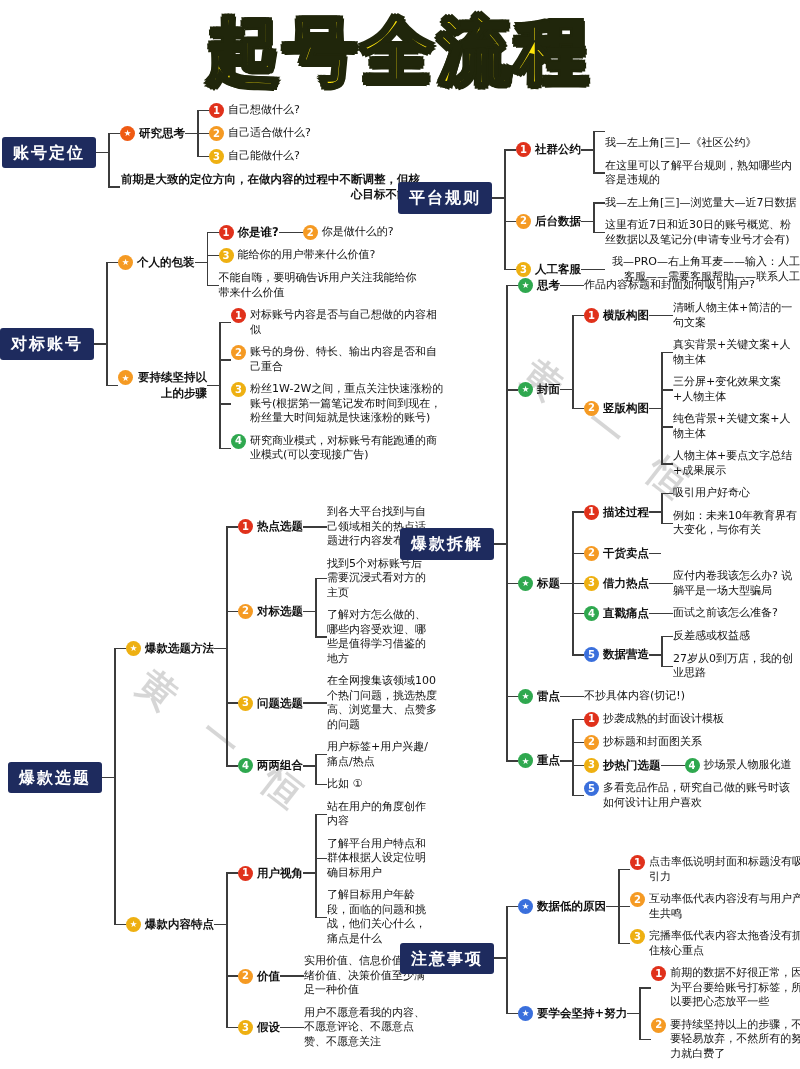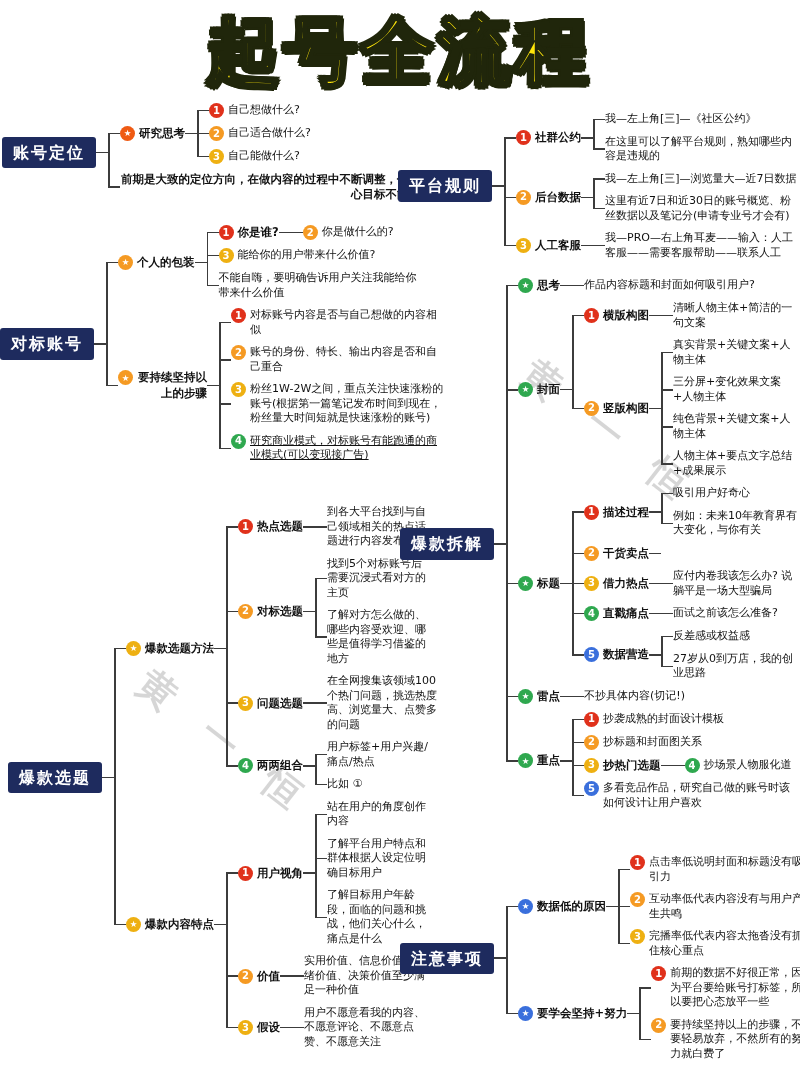--- a/index.html
+++ b/index.html
@@ -163,21 +163,21 @@
               </div>
               <div class="tnode">
                 <div class="tlabel nt-num">
                   <span class="badge" style="background: rgb(238, 176, 18);">3</span>
                   <span class="txt" style="max-width: 195px;">粉丝1W-2W之间，重点关注快速涨粉的账号(根据第一篇笔记发布时间到现在，粉丝量大时间短就是快速涨粉的账号)</span>
                 </div>
               </div>
               <div class="tnode">
                 <div class="tlabel nt-num">
                   <span class="badge" style="background: rgb(47, 168, 79);">4</span>
-                  <span class="txt" style="max-width: 195px; text-decoration: underline;">研究商业模式，对标账号有能跑通的商业模式(可以变现接广告)</span>
+                  <span class="txt" style="max-width: 195px;">研究商业模式，对标账号有能跑通的商业模式(可以变现接广告)</span>
                 </div>
               </div>
             </div>
           </div>
         </div>
       </div>
     </div>
   <div class="tree" style="left:8px;   top:505px;">
       <div class="tnode has-children">
         <div class="tlabel nt-root">爆款选题</div>
@@ -317,21 +317,21 @@
         <div class="tlabel nt-root">平台规则</div>
         <div class="tchildren">
           <div class="tnode has-children">
             <div class="tlabel nt-num bold">
               <span class="badge" style="background: rgb(224, 49, 27);">1</span>
               <span class="txt">社群公约</span>
             </div>
             <div class="tchildren">
               <div class="tnode">
                 <div class="tlabel nt-text">
-                  <span class="txt" style="max-width: 195px;">我—左上角[三]—《社区公约》</span>
+                  <span class="txt" style="max-width: 195px; margin-top: 24px;">我—左上角[三]—《社区公约》</span>
                 </div>
               </div>
               <div class="tnode">
                 <div class="tlabel nt-text">
                   <span class="txt" style="max-width: 195px;">在这里可以了解平台规则，熟知哪些内容是违规的</span>
                 </div>
               </div>
             </div>
           </div>
           <div class="tnode has-children">
@@ -353,21 +353,21 @@
             </div>
           </div>
           <div class="tnode has-children">
             <div class="tlabel nt-num bold">
               <span class="badge" style="background: rgb(238, 176, 18);">3</span>
               <span class="txt">人工客服</span>
             </div>
             <div class="tchildren">
               <div class="tnode">
                 <div class="tlabel nt-text">
-                  <span class="txt" style="max-width: 195px;">我—PRO—右上角耳麦——输入：人工客服——需要客服帮助——联系人工</span>
+                  <span class="txt" style="max-width: 195px; text-align: right;">我—PRO—右上角耳麦——输入：人工客服——需要客服帮助——联系人工</span>
                 </div>
               </div>
             </div>
           </div>
         </div>
       </div>
     </div>
   <div class="tree" style="left:400px; top:278px;">
       <div class="tnode has-children">
         <div class="tlabel nt-root">爆款拆解</div>

